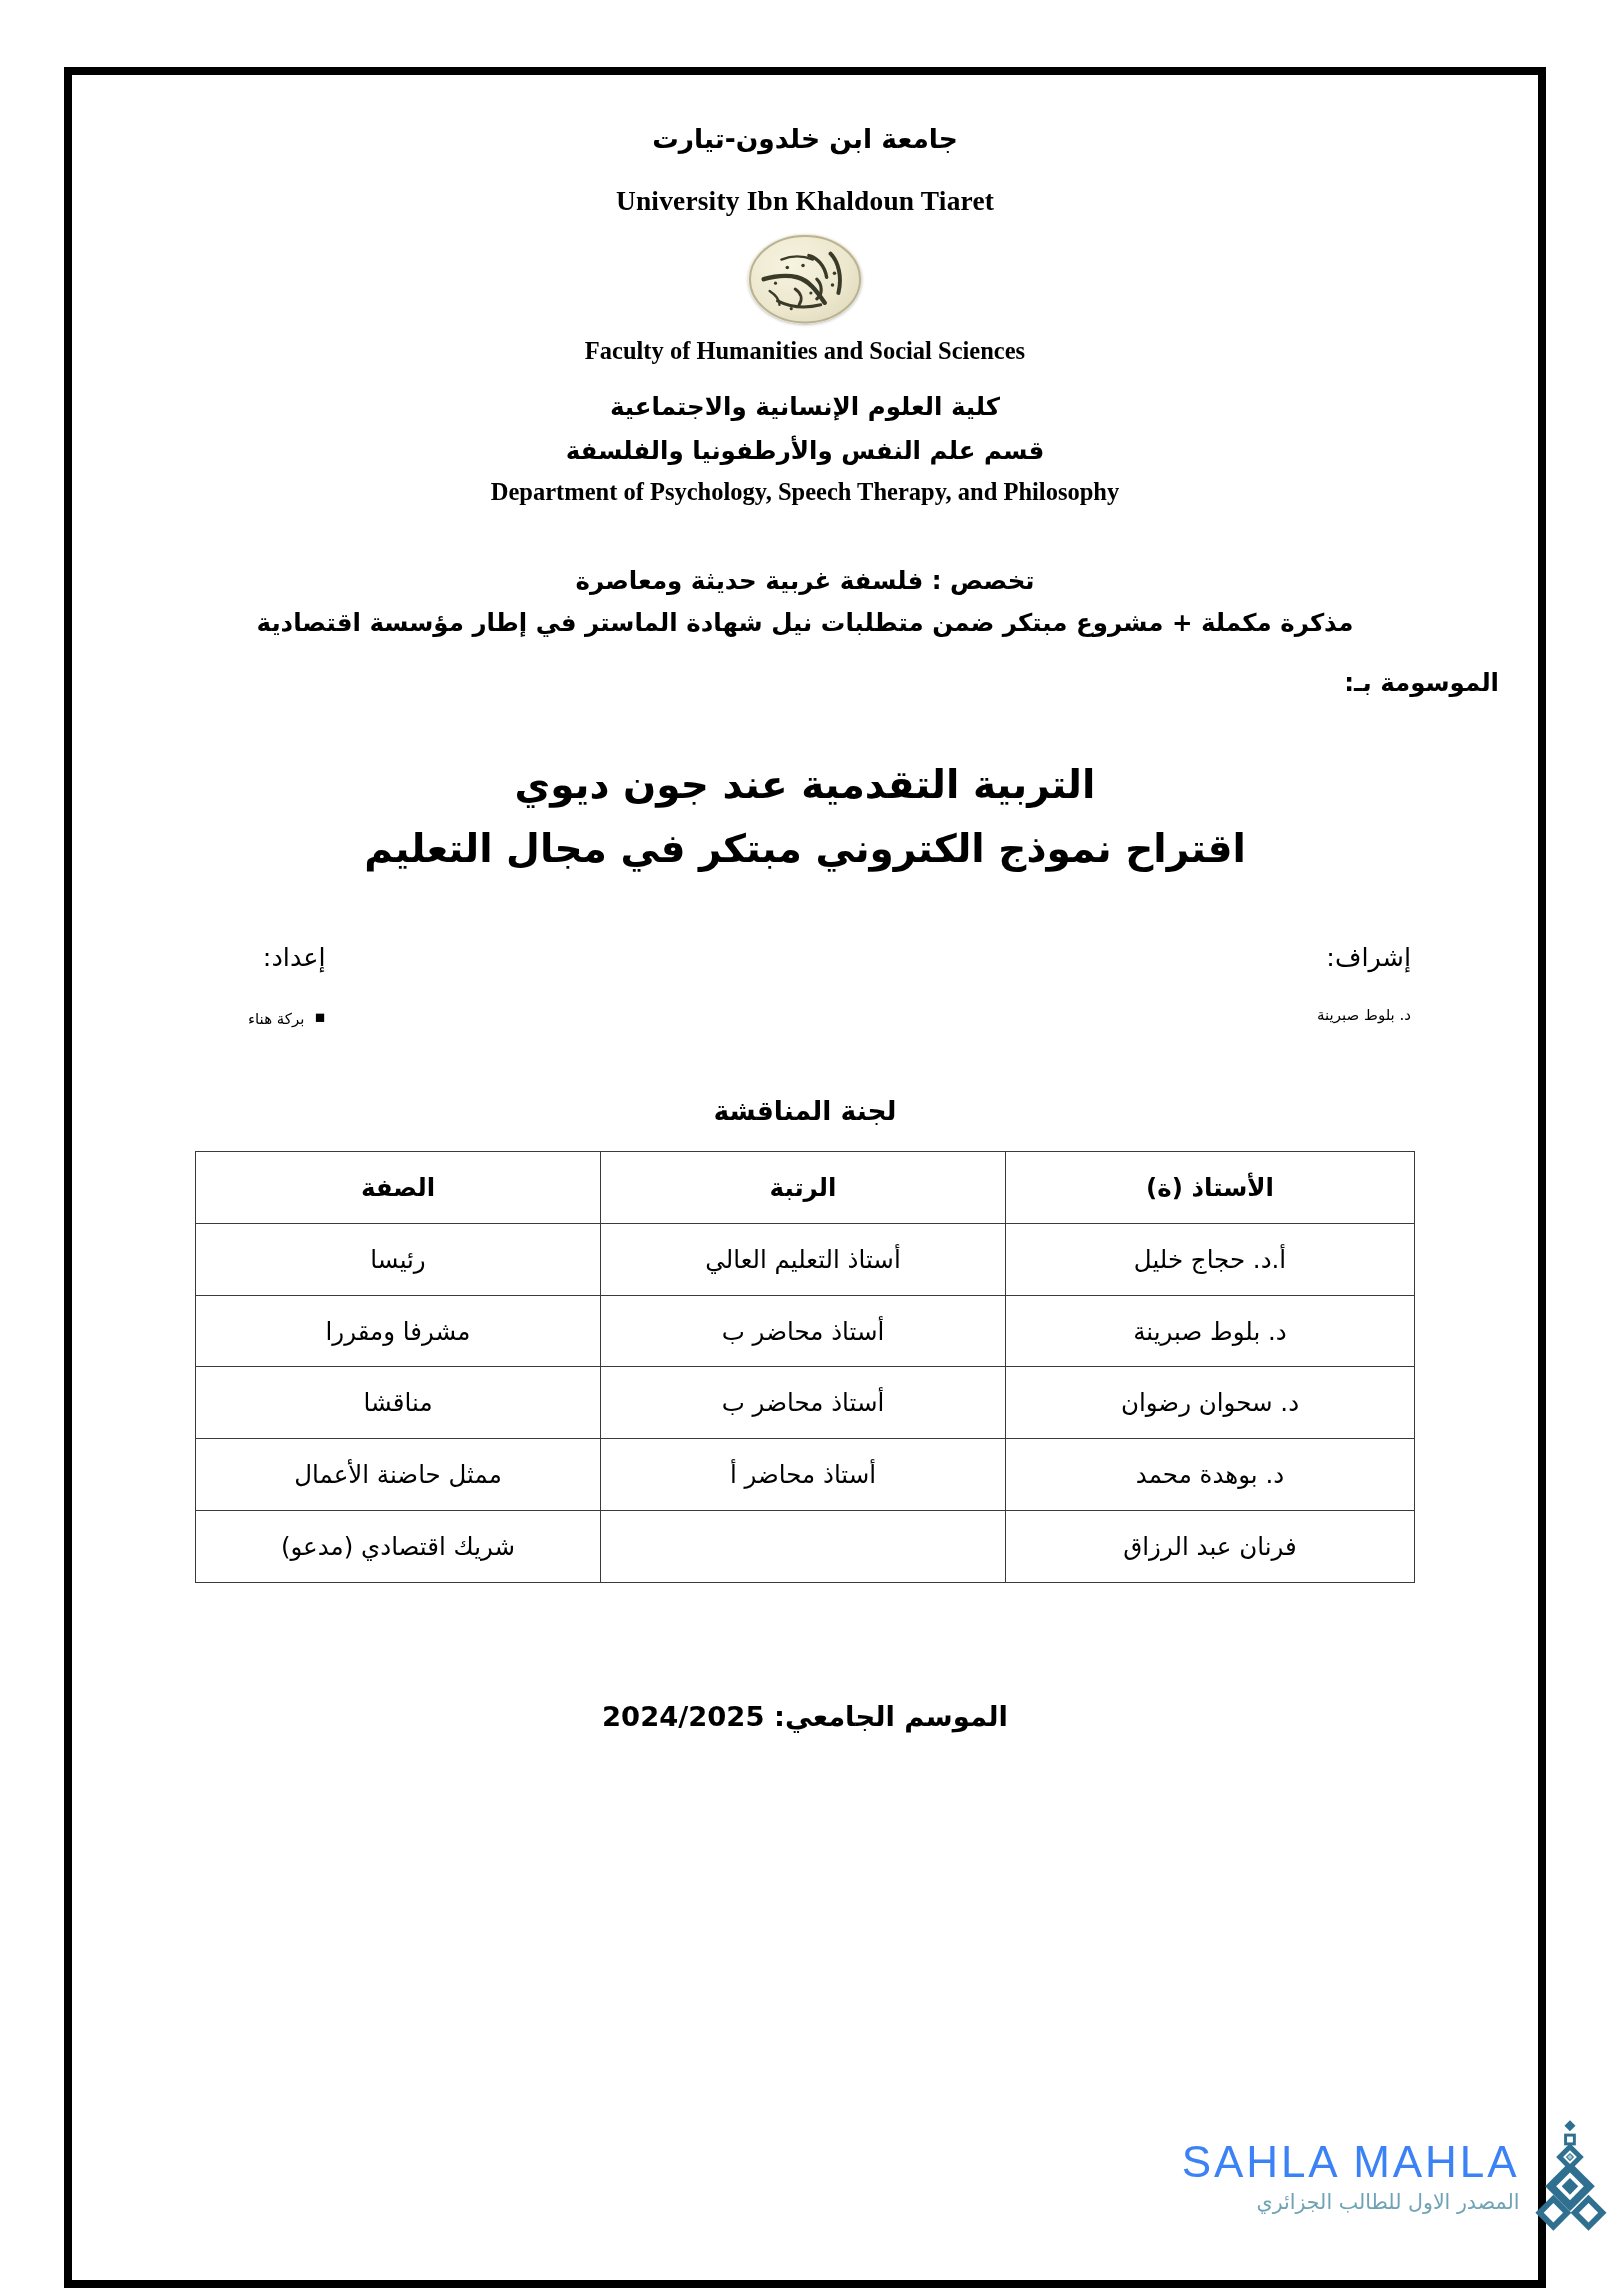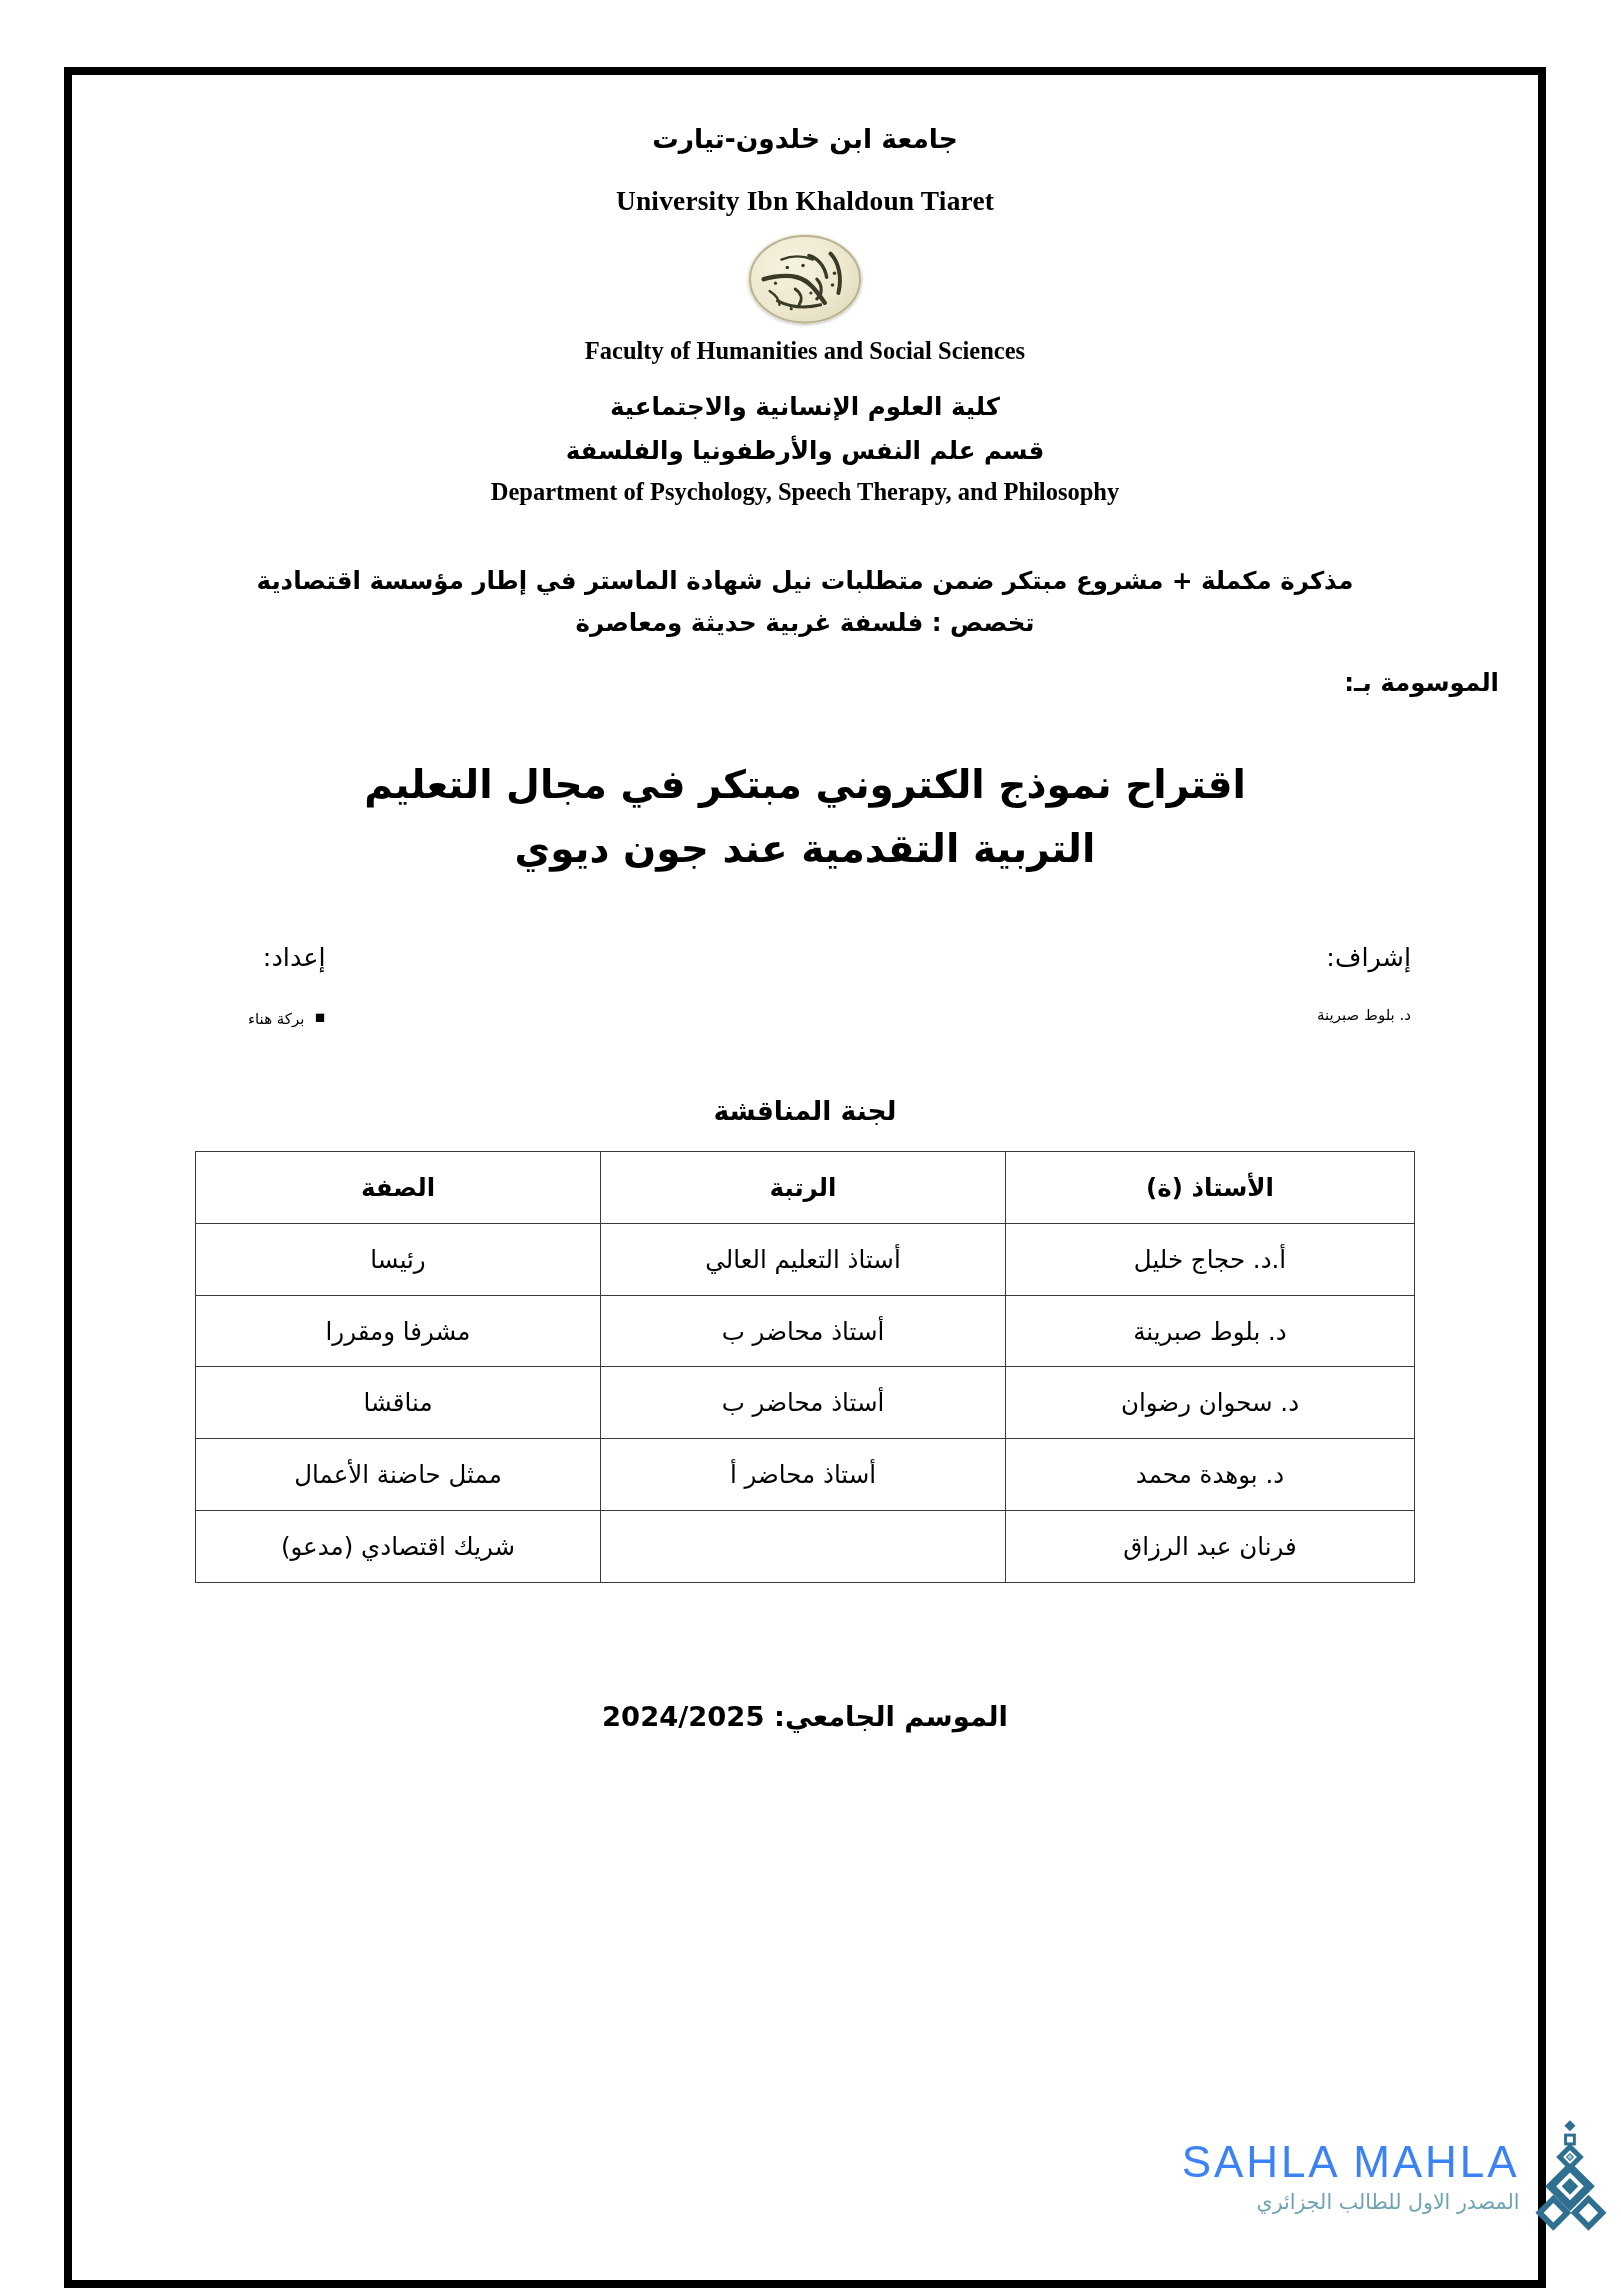--- a/index.html
+++ b/index.html
@@ -244,29 +244,29 @@
 
     <div class="line en fac-en">Faculty of Humanities and Social Sciences</div>
 
     <div class="line ar fac-ar">كلية العلوم الإنسانية والاجتماعية</div>
 
     <div class="line ar dep-ar">قسم علم النفس والأرطفونيا والفلسفة</div>
 
     <div class="line en dep-en">Department of Psychology, Speech Therapy, and Philosophy</div>
 
     <div class="thesis-type ar">
+      <div>تخصص : فلسفة غربية حديثة ومعاصرة</div>
       <div>مذكرة مكملة + مشروع مبتكر ضمن متطلبات نيل شهادة الماستر في إطار مؤسسة اقتصادية</div>
-      <div>تخصص : فلسفة غربية حديثة ومعاصرة</div>
     </div>
 
     <div class="marked-by ar">الموسومة بـ:</div>
 
     <div class="main-title ar">
+      <div>التربية التقدمية عند جون ديوي</div>
       <div>اقتراح نموذج الكتروني مبتكر في مجال التعليم</div>
-      <div>التربية التقدمية عند جون ديوي</div>
     </div>
 
     <div class="credits ar">
 
       <div class="credit-col">
         <div class="credit-label">إعداد:</div>
         <div class="credit-name bullet-name">بركة هناء</div>
       </div>
 
       <div class="credit-col">

